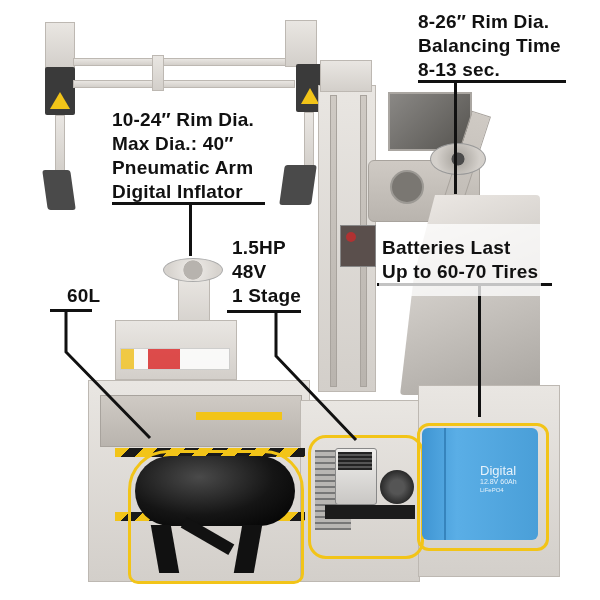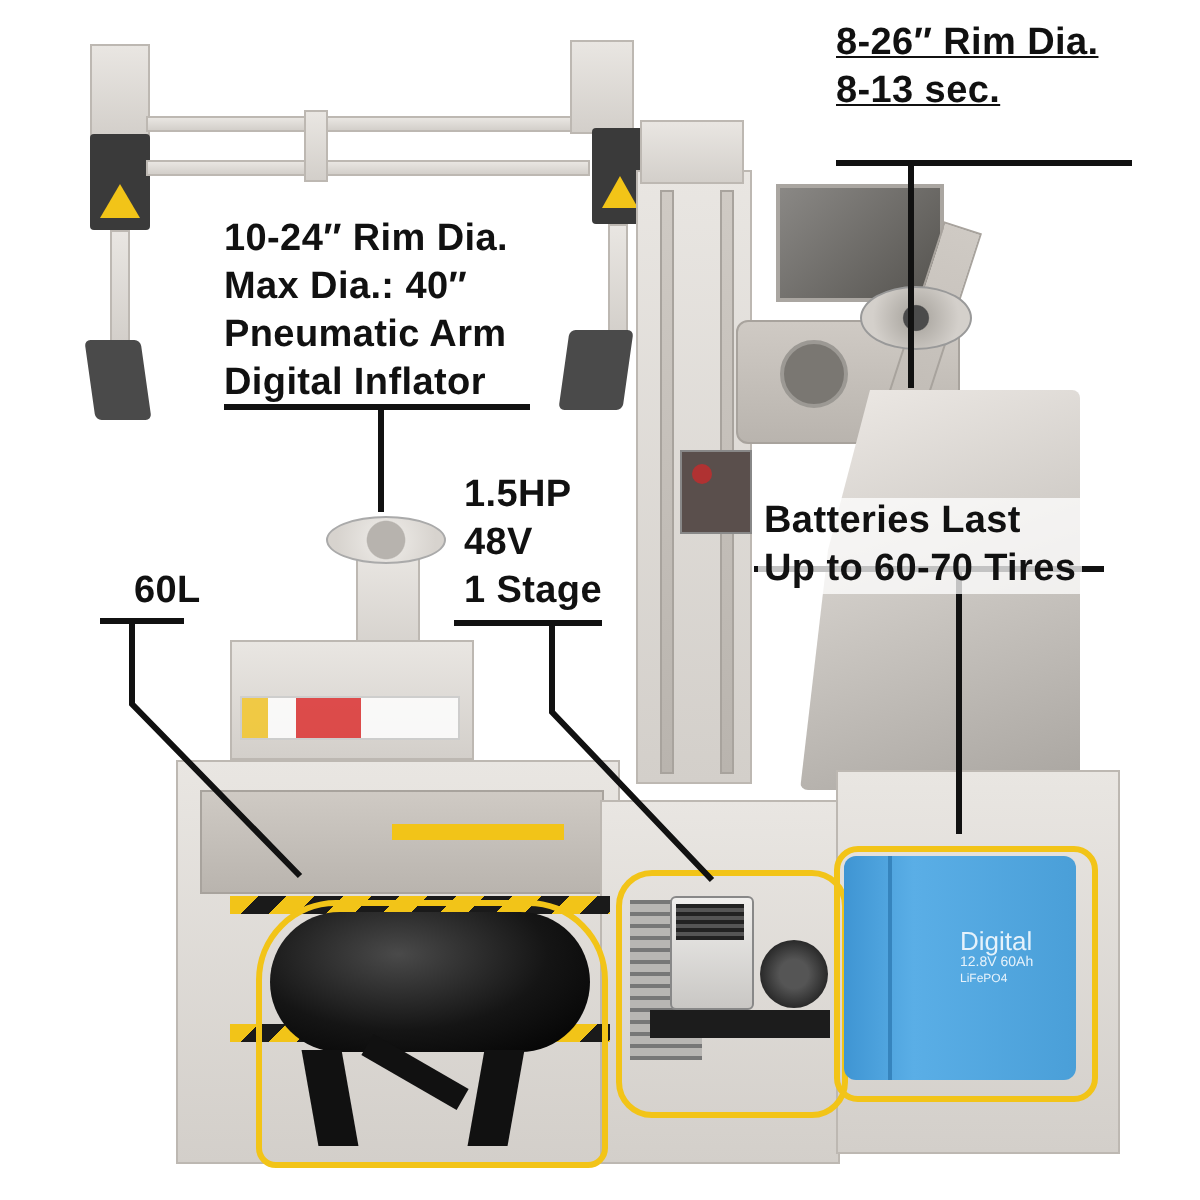--- a/index.html
+++ b/index.html
@@ -96,38 +96,39 @@
 <svg style="left:0;top:0;" width="600" height="600">
   <polyline points="276,311 276,356 356,440" fill="none" stroke="#111" stroke-width="3"></polyline>
   <polyline points="66,310 66,352 150,438" fill="none" stroke="#111" stroke-width="3"></polyline>
 </svg>
 
 <div class="line" style="left:377px;top:283px;width:175px;height:3px;"></div>
 <div class="line" style="left:478px;top:285px;width:3px;height:132px;"></div>
 
 <div class="line" style="left:50px;top:309px;width:42px;height:3px;"></div>
 
-<div class="callout" style="left:418px;top:10px;text-decoration:underline;">
+<div class="callout" style="left:418px;top:10px;">
   <div>8-26″ Rim Dia.</div>
+  <div>Balancing Time</div>
   <div>8-13 sec.</div>
 </div>
 
 <div class="callout" style="left:112px;top:108px;">
   <div>10-24″ Rim Dia.</div>
   <div>Max Dia.: 40″</div>
   <div>Pneumatic Arm</div>
   <div>Digital Inflator</div>
 </div>
 
 <div class="callout" style="left:232px;top:236px;">
   <div>1.5HP</div>
   <div>48V</div>
   <div>1 Stage</div>
 </div>
 
-<div class="callout" style="left:379px;top:249px;background:rgba(255,255,255,0.75);padding:0 3px;">
+<div class="callout" style="left:379px;top:224px;background:rgba(255,255,255,0.75);padding:12px 3px;">
   <div>Batteries Last</div>
   <div>Up to 60-70 Tires</div>
 </div>
 
 <div class="callout" style="left:47px;top:284px;margin-left:20px;">
   <div>60L</div>
 </div>
 
 </body></html>

